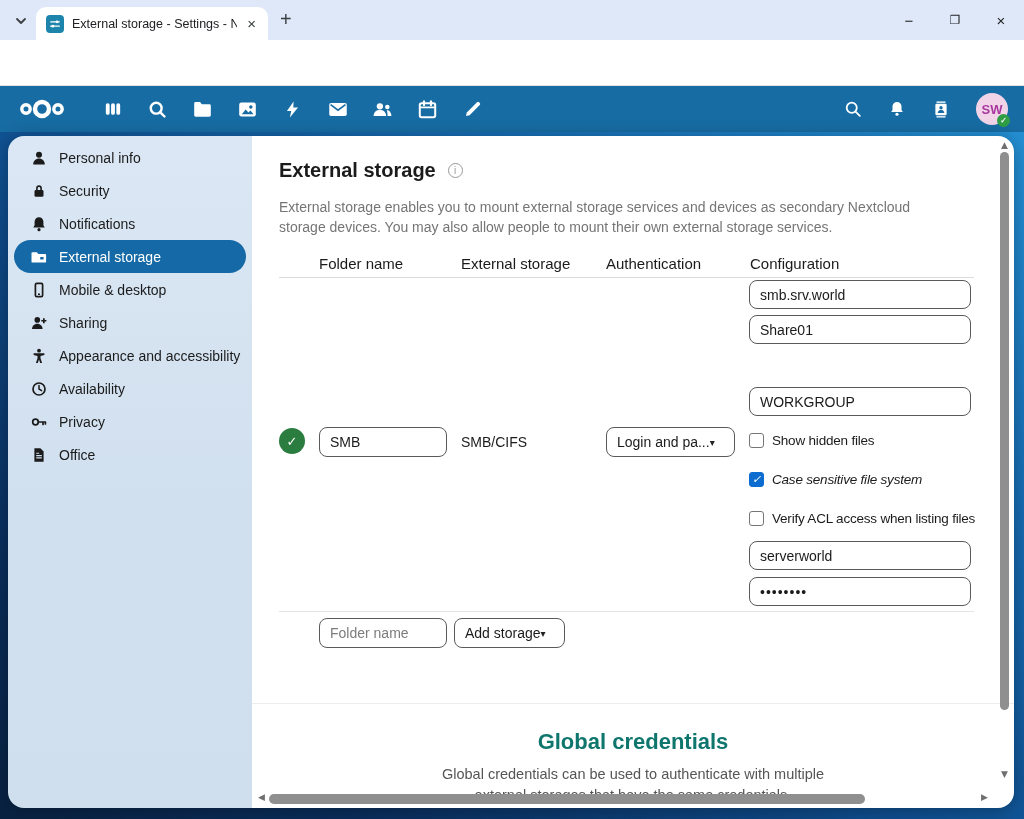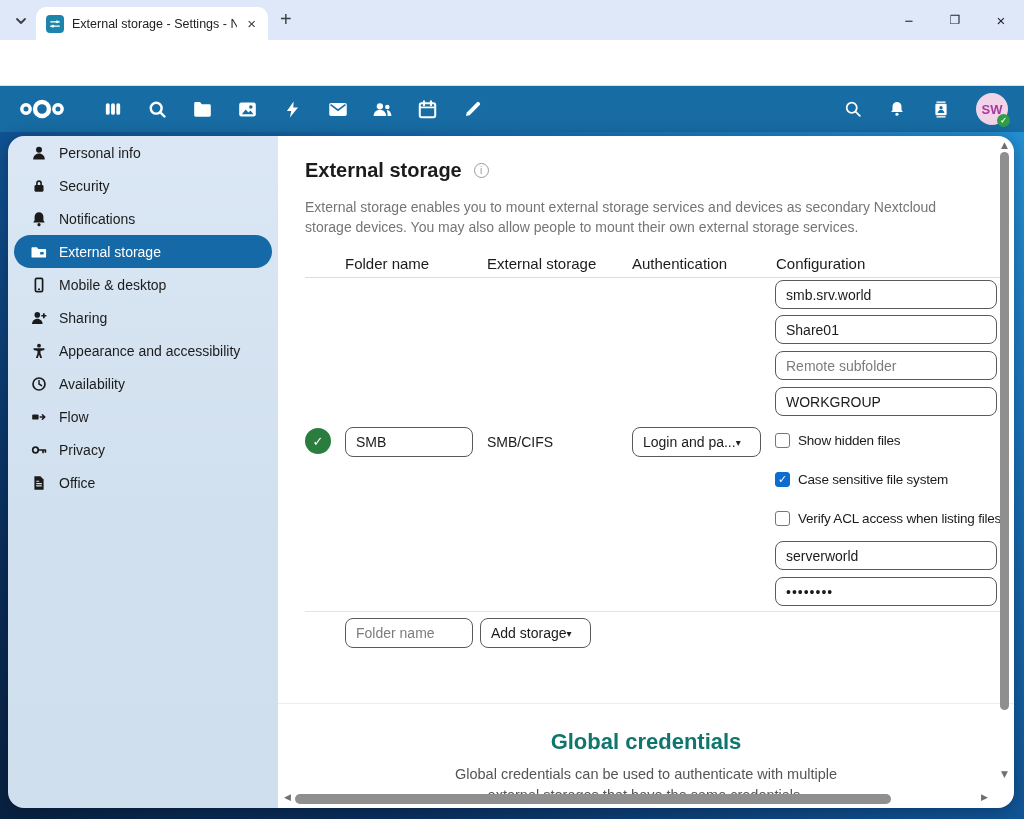--- a/index.html
+++ b/index.html
@@ -40,21 +40,21 @@
   .avatar { width:32px; height:32px; border-radius:50%; background:#f2d4e9; color:#a8399f; font-size:13px; font-weight:700; display:flex; align-items:center; justify-content:center; position:relative; }
   .avatar-badge { position:absolute; right:-2px; bottom:-2px; width:13px; height:13px; border-radius:50%; background:#2f9e44; color:#fff; font-size:8px; display:flex; align-items:center; justify-content:center; }
   .avatar-badge::after { content:"✓"; }
 
   
   .workspace { position:absolute; left:0; top:132px; width:1024px; height:687px;
     background:linear-gradient(215deg,#2490d4 0%,#176db3 26%,#0f4e8e 55%,#0a2f5e 80%,#092242 100%); }
   .panel { position:absolute; left:8px; top:4px; width:1006px; height:672px; border-radius:16px; display:flex; overflow:hidden; box-shadow:0 2px 18px rgba(0,0,0,.3); }
 
   
-  .sidebar { width:270px; flex:none; background:linear-gradient(180deg,#dbe7f4 0%,#d1e0ef 55%,#cfdfee 100%); }
+  .sidebar { width:244px; flex:none; background:linear-gradient(180deg,#dbe7f4 0%,#d1e0ef 55%,#cfdfee 100%); padding-top:5px; }
   .nav-item { height:33px; display:flex; align-items:center; gap:12px; padding-left:17px; margin:0 6px; border-radius:17px; font-size:14px; color:#1b1b1b; white-space:nowrap; }
   .nav-item .nicon { width:16px; height:16px; flex:none; display:flex; }
   .nav-item.selected { background:#1569a6; color:#fff; }
 
   
   .main { flex:1; background:#fff; position:relative; color:#1b1b1b; }
   .page-title { position:absolute; left:27px; top:23px; font-size:20px; font-weight:700; display:flex; align-items:center; gap:12px; }
   .info-icon { width:15px; height:15px; border:1.4px solid #9a9a9a; border-radius:50%; color:#9a9a9a; font-size:10px; font-weight:400; display:flex; align-items:center; justify-content:center; font-style:normal; }
   .page-desc { position:absolute; left:27px; top:61px; width:672px; font-size:14px; line-height:20px; color:#757575; }
   .thead { position:absolute; top:119px; font-size:15px; color:#1b1b1b; }
@@ -68,21 +68,21 @@
 
   .row-check { position:absolute; left:27px; top:292px; width:26px; height:26px; border-radius:50%; background:#2b7d3f; color:#fff; font-size:13px; display:flex; align-items:center; justify-content:center; }
   .input-folder { position:absolute; left:67px; top:291px; width:128px; height:30px; }
   .backend-label { position:absolute; left:209px; top:298px; font-size:14px; }
   .auth-drop { position:absolute; left:354px; top:291px; width:129px; height:30px; }
 
   .cfg-input { position:absolute; left:497px; width:222px; height:29px; }
   .cfg-host { top:144px; } .cfg-share { top:179px; } .cfg-sub { top:215px; } .cfg-domain { top:251px; }
   .cfg-user { top:405px; } .cfg-pass { top:441px; letter-spacing:1px; }
   .cbrow { position:absolute; left:497px; display:flex; align-items:center; gap:8px; white-space:nowrap; font-size:13.5px; letter-spacing:-0.2px; height:18px; }
-  .cb1 { top:295px;justify-content:flex-end; } .cb2 { top:334px; } .cb3 { top:373px; }
+  .cb1 { top:295px;justify-content:flex-end; } .cb2 { top:334px;font-style:italic; } .cb3 { top:373px; }
   .cb { width:15px; height:15px; border:1px solid #767676; border-radius:3px; background:#fff; flex:none; display:flex; align-items:center; justify-content:center; font-size:11px; color:transparent; }
   .cb.checked { background:#0d6cd0; border-color:#0d6cd0; color:#fff; }
   .cb.checked::after { content:"✓"; }
 
   .sep-line { position:absolute; left:27px; top:475px; width:695px; border-top:1px solid #e4e4e4; }
   .input-newfolder { position:absolute; left:67px; top:482px; width:128px; height:30px; }
   .add-drop { position:absolute; left:202px; top:482px; width:111px; height:30px; }
 
   .section-line { position:absolute; left:0; top:567px; width:100%; border-top:1px solid #ededed; }
   .gc-title { position:absolute; top:593px; width:100%; text-align:center; font-size:22px; font-weight:700; color:#0f766e; }
@@ -350,29 +350,20 @@
           <span class="nicon">
               <svg width="16" height="16" viewBox="0 0 16 16">
                 <circle cx="8" cy="8" r="6" fill="none" stroke="currentColor" stroke-width="1.7"></circle>
                 <path d="M8 4.4V8l2.6 1.6" fill="none" stroke="currentColor" stroke-width="1.5" stroke-linecap="round"></path>
               </svg>
             </span>
           <span>Availability</span>
         </div>
         <div class="nav-item">
           <span class="nicon">
-              <svg width="16" height="16" viewBox="0 0 16 16" fill="currentColor">
-                <rect x="1.2" y="5.4" width="6.4" height="5.2" rx="1.2"></rect>
-                <path d="M9.2 8h4.4M11.4 5.7L13.8 8l-2.4 2.3" fill="none" stroke="currentColor" stroke-width="1.5" stroke-linecap="round" stroke-linejoin="round"></path>
-              </svg>
-            </span>
-          <span>Flow</span>
-        </div>
-        <div class="nav-item">
-          <span class="nicon">
               <svg width="16" height="16" viewBox="0 0 16 16">
                 <circle cx="4.5" cy="8" r="2.8" fill="none" stroke="currentColor" stroke-width="1.7"></circle>
                 <path d="M7.4 8h7M12 8v2.5M14.4 8v1.9" fill="none" stroke="currentColor" stroke-width="1.7" stroke-linecap="round"></path>
               </svg>
             </span>
           <span>Privacy</span>
         </div>
         <div class="nav-item">
           <span class="nicon">
               <svg width="16" height="16" viewBox="0 0 16 16" fill="currentColor">
@@ -400,21 +391,20 @@
         <span class="row-check">✓</span>
         <input class="tin input-folder" value="SMB" style="">
         <span class="backend-label">SMB/CIFS</span>
         <div class="drop auth-drop">
           <span>Login and pa...</span>
           <span class="caret">▾</span>
         </div>
 
         <input class="tin cfg-input cfg-host" value="smb.srv.world" style="">
         <input class="tin cfg-input cfg-share" value="Share01" style="">
-        <input class="tin cfg-input cfg-sub" placeholder="Remote subfolder" style="">
         <input class="tin cfg-input cfg-domain" value="WORKGROUP" style="">
 
         <label class="cbrow cb1">
           <span class="cb"></span>
           <span>Show hidden files</span>
         </label>
         <label class="cbrow cb2">
           <span class="cb checked"></span>
           <span>Case sensitive file system</span>
         </label>

